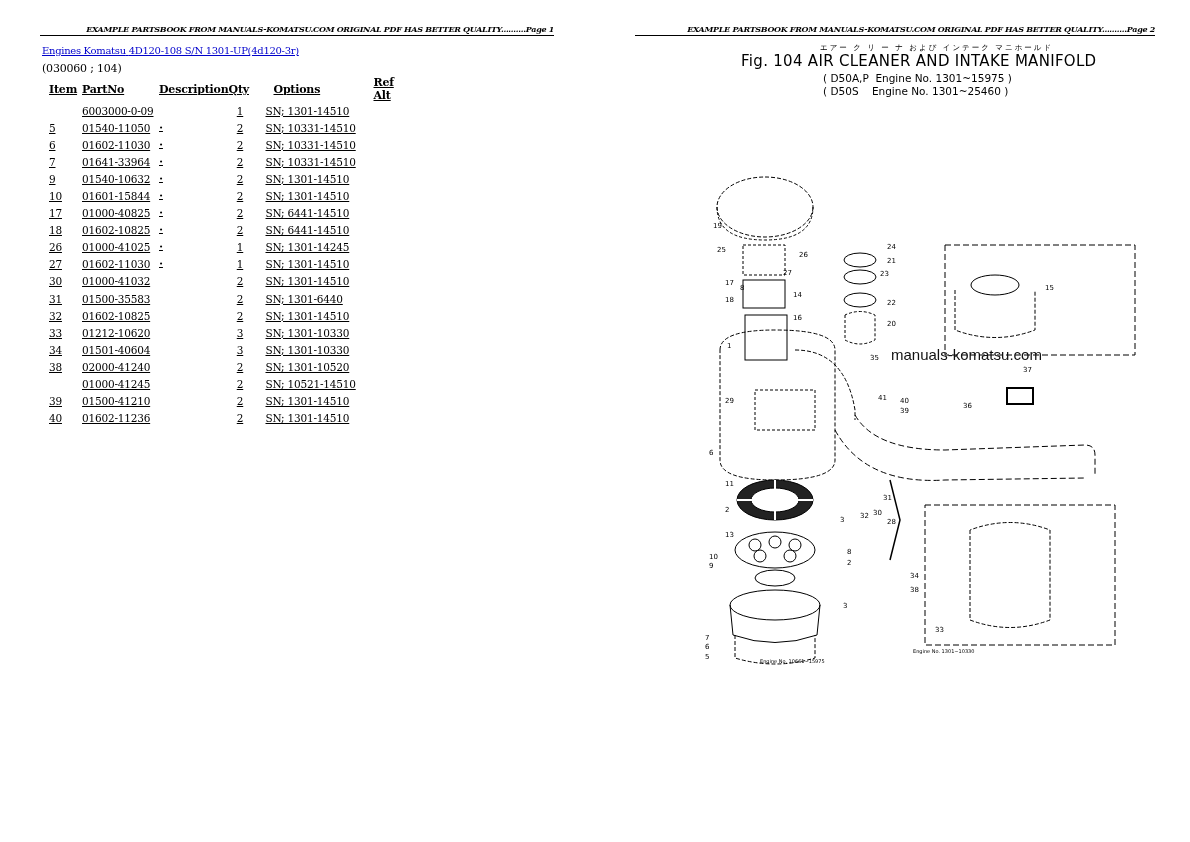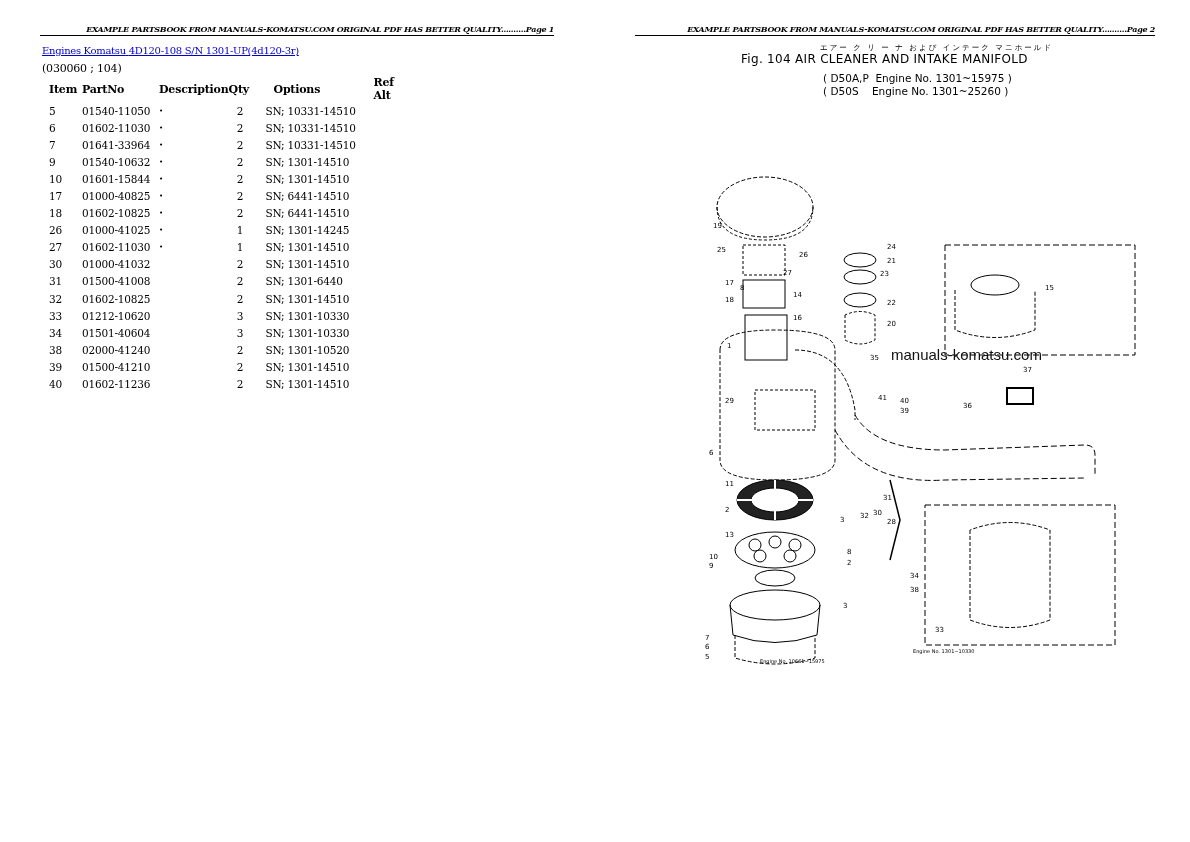--- a/index.html
+++ b/index.html
@@ -9,33 +9,33 @@
   .page-right { left:595px; width:595px; }
   .banner { position:absolute; top:24px; font-size:8px; font-weight:bold; font-style:italic; letter-spacing:-0.3px; white-space:nowrap; text-align:right; }
   .banner-line { position:absolute; top:35px; height:1px; background:#000; }
   .left-banner { left:82px; width:472px; }
   .left-line { left:40px; width:514px; }
   .right-banner { left:82px; width:478px; }
   .right-line { left:40px; width:520px; }
   .title-link { position:absolute; left:42px; top:45px; font-size:10px; color:#0000cc; text-decoration:underline; white-space:nowrap; letter-spacing:-0.3px; }
   .title-link span { cursor:pointer; }
   .subtitle { position:absolute; left:42px; top:62px; font-size:11px; letter-spacing:-0.2px; }
-  table.parts { position:absolute; left:44px; top:76px; border-collapse:collapse; font-size:10.5px; letter-spacing:-0.2px; }
+  table.parts { position:absolute; left:44px; top:76px; border-collapse:collapse; font-size:10.5px; letter-spacing:-0.2px;text-decoration:underline; }
   table.parts th { font-weight:bold; text-align:left; padding:0; height:17px; font-size:11px; }
   table.parts td { padding:0; height:17.1px; white-space:nowrap; }
   .c-item { width:33px; padding-left:5px !important; }
   .c-part { width:77px; }
   .c-desc { width:66px; }
   .c-qty { width:23px; text-align:center;margin-top:36px; }
   .c-opt { width:100px; }
   .c-ref { width:40px; }
   th.c-qty { text-align:left; }
   .dot { font-size:7px; }
   .fig-jp { position:absolute; left:225px; top:43px; font-family:"DejaVu Sans", sans-serif; font-size:7.5px; letter-spacing:2px; white-space:nowrap; }
-  .fig-title { position:absolute; left:146px; top:52px; font-family:"DejaVu Sans", sans-serif; font-size:12px; white-space:nowrap; letter-spacing:0.3px; }
+  .fig-title { position:absolute; left:146px; top:52px; font-family:"DejaVu Sans", sans-serif; font-size:15px; white-space:nowrap; letter-spacing:0.3px; }
   .fig-sub { position:absolute; left:228px; top:72px; font-family:"DejaVu Sans", sans-serif; font-size:10.5px; line-height:13px; white-space:pre; }
   .diagram { position:absolute; left:100px; top:160px; width:480px; height:520px; }
   .watermark { position:absolute; left:296px; top:346px; font-family:"Liberation Sans", sans-serif; font-size:15px; color:#111; white-space:nowrap; }
 </style>
 </head>
 <body>
 
 <div class="page page-left">
   <div class="banner left-banner">EXAMPLE PARTSBOOK FROM MANUALS-KOMATSU.COM ORIGINAL PDF HAS BETTER QUALITY..........Page 1</div>
   <div class="banner-line left-line"></div>
@@ -52,20 +52,28 @@
         <th class="c-item">Item</th>
         <th class="c-part">PartNo</th>
         <th class="c-desc">Description</th>
         <th class="c-qty">Qty</th>
         <th class="c-opt" style="padding-left:22px">Options</th>
         <th class="c-ref">Ref Alt</th>
       </tr>
     </thead>
     <tbody id="parts-body">
         <tr>
+          <td class="c-item"></td>
+          <td class="c-part">6003000-0-09</td>
+          <td class="c-desc dot"></td>
+          <td class="c-qty">1</td>
+          <td class="c-opt" style="padding-left: 14px;">SN; 1301-14510</td>
+          <td class="c-ref"></td>
+        </tr>
+        <tr>
           <td class="c-item">5</td>
           <td class="c-part">01540-11050</td>
           <td class="c-desc dot">•</td>
           <td class="c-qty">2</td>
           <td class="c-opt" style="padding-left: 14px;">SN; 10331-14510</td>
           <td class="c-ref"></td>
         </tr>
         <tr>
           <td class="c-item">6</td>
           <td class="c-part">01602-11030</td>
@@ -133,21 +141,21 @@
         <tr>
           <td class="c-item">30</td>
           <td class="c-part">01000-41032</td>
           <td class="c-desc dot"></td>
           <td class="c-qty">2</td>
           <td class="c-opt" style="padding-left: 14px;">SN; 1301-14510</td>
           <td class="c-ref"></td>
         </tr>
         <tr>
           <td class="c-item">31</td>
-          <td class="c-part">01500-41008</td>
+          <td class="c-part">01500-35583</td>
           <td class="c-desc dot"></td>
           <td class="c-qty">2</td>
           <td class="c-opt" style="padding-left: 14px; margin-top: 24px;">SN; 1301-6440</td>
           <td class="c-ref"></td>
         </tr>
         <tr>
           <td class="c-item">32</td>
           <td class="c-part">01602-10825</td>
           <td class="c-desc dot"></td>
           <td class="c-qty">2</td>
@@ -169,20 +177,28 @@
           <td class="c-qty">3</td>
           <td class="c-opt" style="padding-left: 14px;">SN; 1301-10330</td>
           <td class="c-ref"></td>
         </tr>
         <tr>
           <td class="c-item">38</td>
           <td class="c-part">02000-41240</td>
           <td class="c-desc dot"></td>
           <td class="c-qty">2</td>
           <td class="c-opt" style="padding-left: 14px;">SN; 1301-10520</td>
+          <td class="c-ref"></td>
+        </tr>
+        <tr>
+          <td class="c-item"></td>
+          <td class="c-part">01000-41245</td>
+          <td class="c-desc dot"></td>
+          <td class="c-qty">2</td>
+          <td class="c-opt" style="padding-left: 14px;">SN; 10521-14510</td>
           <td class="c-ref"></td>
         </tr>
         <tr>
           <td class="c-item">39</td>
           <td class="c-part">01500-41210</td>
           <td class="c-desc dot"></td>
           <td class="c-qty">2</td>
           <td class="c-opt" style="padding-left: 14px;">SN; 1301-14510</td>
           <td class="c-ref"></td>
         </tr>
@@ -198,21 +214,21 @@
   </table>
 </div>
 
 <div class="page page-right">
   <div class="banner right-banner">EXAMPLE PARTSBOOK FROM MANUALS-KOMATSU.COM ORIGINAL PDF HAS BETTER QUALITY..........Page 2</div>
   <div class="banner-line right-line"></div>
 
   <div class="fig-jp">エアー ク リ ー ナ および インテーク マニホールド</div>
   <div class="fig-title">Fig. 104   AIR CLEANER AND INTAKE MANIFOLD</div>
   <div class="fig-sub">( D50A,P  Engine No. 1301~15975 )
-( D50S    Engine No. 1301~25260 )</div>
+( D50S    Engine No. 1301~25460 )</div>
 
   <svg class="diagram" viewBox="0 0 480 520" fill="none" stroke="#000" stroke-width="1">
 
     <ellipse cx="70" cy="47" rx="48" ry="30" stroke-dasharray="4 2"></ellipse>
     <path d="M22 47 Q22 80 70 80 Q118 80 118 47" stroke-dasharray="3 2"></path>
 
     <rect x="48" y="85" width="42" height="30" stroke-dasharray="3 2"></rect>
     <rect x="48" y="120" width="42" height="28"></rect>
     <rect x="50" y="155" width="42" height="45"></rect>
 

